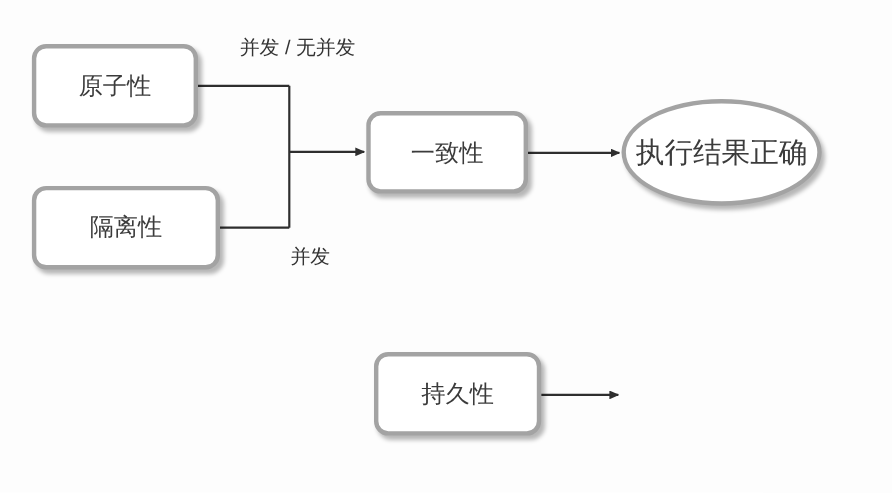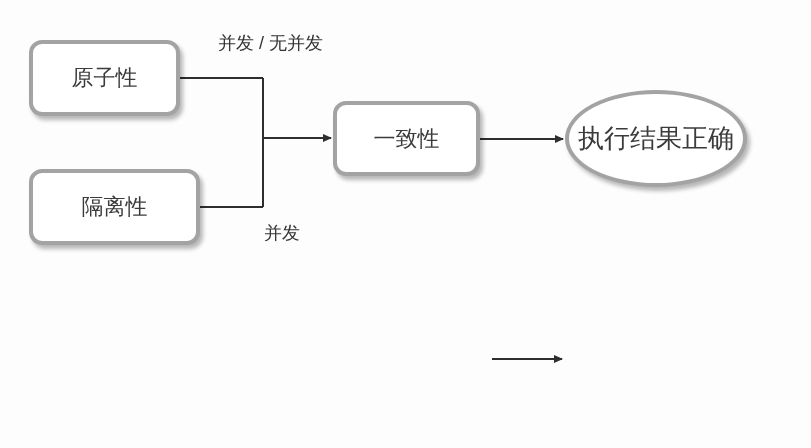--- a/index.html
+++ b/index.html
@@ -86,20 +86,23 @@
   </div>
 
   <div class="node rect" id="node-isolation">
     <span>隔离性</span>
   </div>
 
   <div class="node rect" id="node-consistency">
     <span>一致性</span>
   </div>
 
+  <div class="node rect" id="node-durability">
+    <span>持久性</span>
+  </div>
 
   <div class="node ellipse" id="node-result">
     <span>执行结果正确</span>
   </div>
 
 
   <div class="edge-label" id="label-concurrency-top">并发 / 无并发</div>
 
   <div class="edge-label" id="label-concurrency-bottom">并发</div>
 

